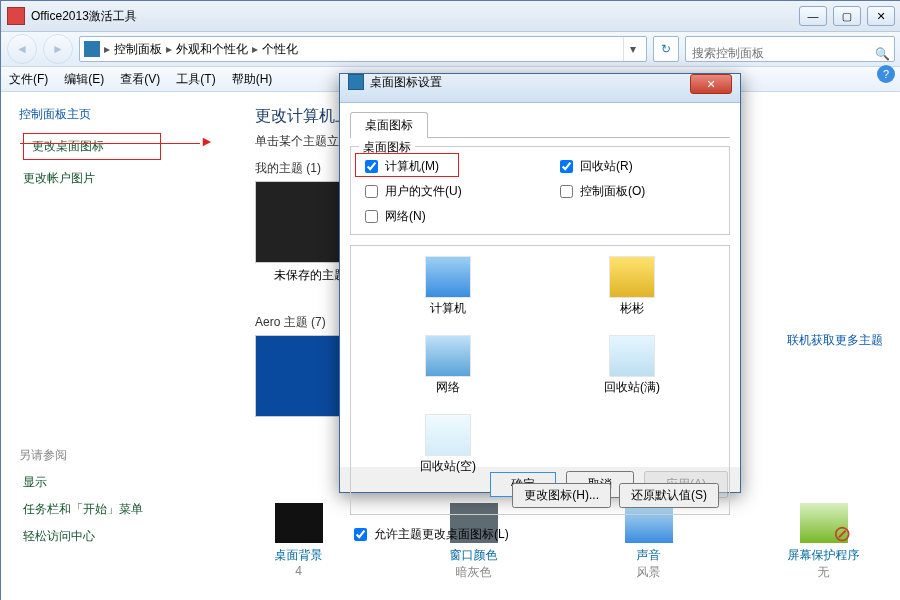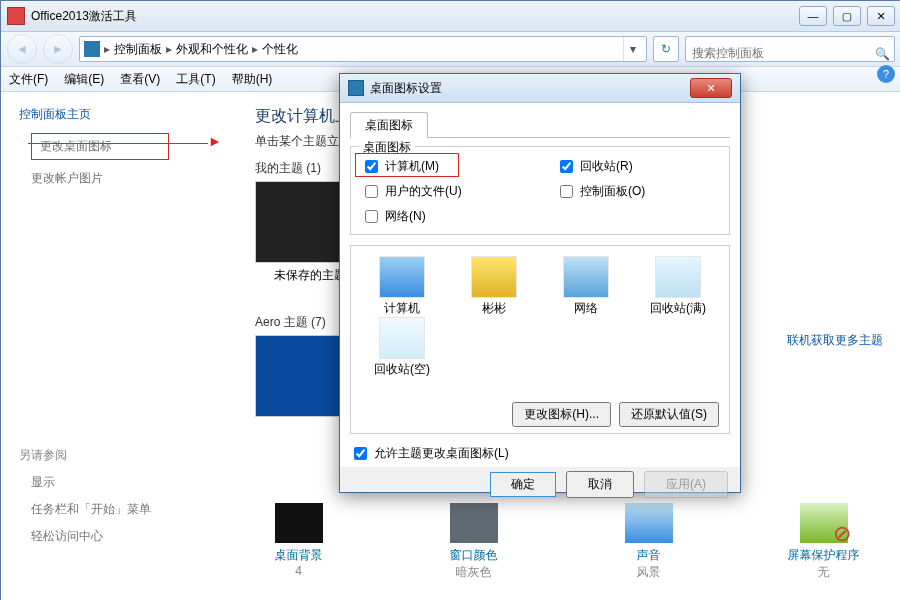--- a/index.html
+++ b/index.html
@@ -19,21 +19,21 @@
 .bc-item{cursor:pointer}
 .bc-drop{width:18px;text-align:center;color:#555;border-left:1px solid #e2e2e2;height:100%;display:flex;align-items:center;justify-content:center;margin-left:auto}
 .refresh-btn{width:24px;height:24px;border:1px solid #9fb8d4;border-radius:2px;background:#fff;display:flex;align-items:center;justify-content:center;cursor:pointer;color:#2a7ab0}
 .searchbox{width:200px;height:24px;border:1px solid #9fb8d4;border-radius:2px;background:#fff;display:flex;align-items:flex-end;padding:0 4px;gap:4px}
 .searchbox input{border:none;outline:none;flex:1;font-size:12px;color:#888}
 .menubar{height:24px;background:linear-gradient(#f8fbff,#e8f0f9);border-bottom:1px solid #c9d7e8;display:flex;align-items:center;padding:0 8px;gap:16px}
 .menu-item{cursor:pointer}
 .body{display:flex;height:510px;position:relative}
 .sidebar{width:200px;padding:14px 18px;border-right:0}
 .sidebar .cp-home{color:#0b57a6;cursor:pointer;margin-bottom:4px}
-.sidebar-link{color:#737373;cursor:pointer;margin:10px 12px}
+.sidebar-link{color:#14532d;cursor:pointer;margin:10px 4px}
 .active-link{border:1px solid #d22;padding:4px 8px;width:120px}
 .see-also-hdr{color:#888;margin-top:260px;margin-bottom:8px}
 .main{flex:1;padding:14px 18px;position:relative}
 .heading{font-size:16px;color:#1e3e68;margin-bottom:6px}
 .sub{font-size:12px;color:#333;margin-bottom:10px}
 .theme-label{color:#333;margin:8px 0 4px}
 .thumbs{display:flex;gap:16px;flex-wrap:wrap}
 .thumb{width:110px;text-align:center}
 .thumb .box{width:110px;height:80px;border:1px solid #ccc;background:#eee;margin-bottom:4px}
 .online-link{position:absolute;right:18px;top:240px;color:#0b57a6;cursor:pointer}
@@ -44,33 +44,33 @@
 .bottom-item .val{color:#888}
 .help-icon{position:absolute;right:6px;top:64px;width:18px;height:18px;border-radius:50%;background:#3a8de0;color:#fff;display:flex;align-items:center;justify-content:center;font-size:11px;cursor:pointer}
 
 
 .red-arrow{position:absolute;left:144px;top:0;color:#d22;font-size:18px;z-index:5;pointer-events:none}
 .red-arrow::before{content:"";position:absolute;left:-148px;top:9px;width:180px;border-top:1px solid #d22}
 .red-arrow::after{content:"►";position:absolute;left:32px;top:-1px;color:#d22;font-size:14px}
 
 
 .dialog{position:absolute;left:338px;top:72px;width:400px;height:418px;border:1px solid #3a6aa0;background:#f0f0f0;box-shadow:0 4px 18px rgba(0,0,0,.45);z-index:20}
-.dlg-title{height:28px;background:linear-gradient(#e8f0f9,#cfe0f2);display:flex;align-items:center;padding:0 8px;gap:6px;border-bottom:1px solid #a8c0dc}
+.dlg-title{height:28px;background:linear-gradient(#e8f0f9,#cfe0f2);display:flex;align-items:flex-start;padding:0 8px;gap:6px;border-bottom:1px solid #a8c0dc}
 .dlg-title .t{flex:1}
 .dlg-close{width:40px;height:18px;border-radius:3px;background:linear-gradient(#e98a7e,#c7412f);border:1px solid #a63020;color:#fff;display:flex;align-items:center;justify-content:center;cursor:pointer;font-size:11px}
 .dlg-body{padding:8px 10px 10px;background:#fff;height:346px;position:relative}
 .tab-row{display:flex;border-bottom:1px solid #bbb;margin-bottom:8px}
 .tab{padding:4px 14px;border:1px solid #bbb;border-bottom:none;background:#fff;border-radius:3px 3px 0 0;cursor:pointer;position:relative;top:1px}
 .group-box{border:1px solid #ccc;padding:10px 10px 8px;margin-bottom:10px;position:relative}
 .group-box .legend{position:absolute;top:-8px;left:8px;background:#fff;padding:0 4px;font-size:12px}
 .cb-grid{display:grid;grid-template-columns:1fr 1fr;gap:6px 32px}
 .cb{display:flex;align-items:center;gap:4px}
 .cb input{width:13px;height:13px}
 .red-box{position:absolute;border:1px solid #d22;left:4px;top:6px;width:102px;height:22px;pointer-events:none}
-.icon-grid{display:grid;grid-template-columns:repeat(4,1fr);gap:0 10px;margin-bottom:24px}
+.icon-grid{display:grid;grid-template-columns:repeat(2,1fr);gap:18px 10px;margin-bottom:8px}
 .icon-cell{text-align:center}
 .icon-cell .ic{width:44px;height:40px;margin:0 auto 2px;border:1px solid #e6e6e6}
 .ic.computer{background:linear-gradient(#9bd0f4,#3a8de0)}
 .ic.folder{background:linear-gradient(#ffe36e,#e0b428)}
 .ic.network{background:linear-gradient(#bfe1f8,#5aa3d8)}
 .ic.rb-full{background:linear-gradient(#e6f6ff,#bcdff2)}
 .ic.rb-empty{background:linear-gradient(#f0faff,#d2ecf8)}
 .dlg-btns-inner{display:flex;justify-content:flex-end;gap:8px;margin-top:4px}
 .dlg-btns-inner button{font-size:12px;padding:2px 10px;cursor:pointer}
 .allow-theme{margin-top:10px;display:flex;align-items:center;gap:4px}

